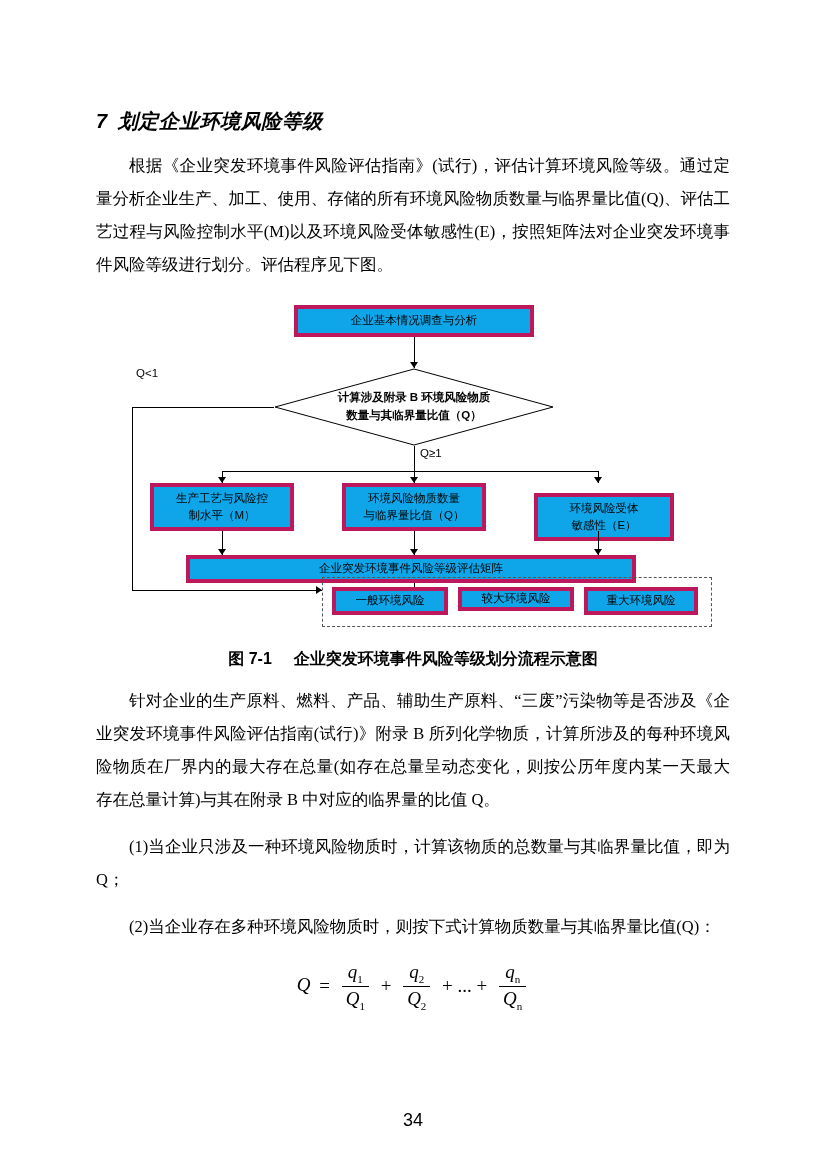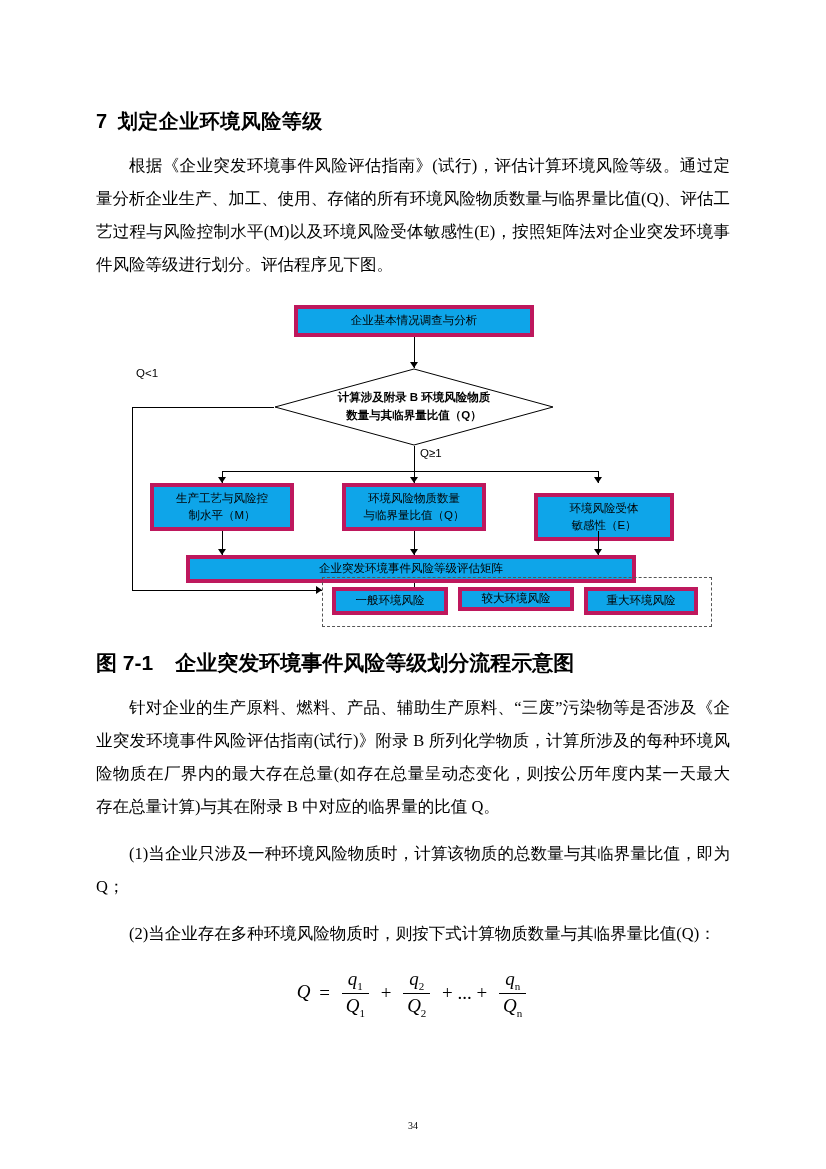--- a/index.html
+++ b/index.html
@@ -22,20 +22,21 @@
     box-sizing: border-box;
     padding: 0 96px;
   }
   .heading {
     font-family: "Liberation Sans", sans-serif;
     font-weight: bold;
     font-size: 20px;
     margin: 0;
     padding-top: 108px;
     letter-spacing: 0.5px;
+    font-style: italic;
   }
   .heading .num { margin-right: 10px; }
   p.body-text {
     font-size: 16.5px;
     line-height: 2.0;
     margin: 14px 0 0 0;
     text-align: justify;
     text-justify: inter-ideograph;
   }
   p.indent { text-indent: 2em; }
@@ -104,23 +105,24 @@
     font-size: 11.5px;
     background: #fff;
     padding: 0 2px;
   }
   .dashed-group {
     position: absolute;
     box-sizing: border-box;
     border: 1px dashed #555;
   }
   .fig-caption {
+    text-align: center;
     font-family: "Liberation Sans", sans-serif;
     font-weight: bold;
-    font-size: 21px;
+    font-size: 16px;
     margin: 14px 0 0 0;
   }
   .fig-caption .fig-gap { display: inline-block; width: 22px; }
 
   
   .formula {
     margin: 18px 0 0 0;
     text-align: center;
     font-family: "Liberation Serif", serif;
     font-size: 19px;
@@ -145,22 +147,22 @@
   .frac sub { font-size: 11px; font-style: normal; }
   .ital { font-style: italic; }
   .op { display: inline-block; margin: 0 4px; vertical-align: middle; }
 
   .page-number {
     position: absolute;
     bottom: 38px;
     left: 0;
     width: 100%;
     text-align: center;
-    font-size: 10px;
-    font-family: Liberation Serif, serif;
+    font-size: 18px;
+    font-family: Liberation Sans, sans-serif;
   }
 </style>
 </head>
 <body>
 
 <div class="page">
 
   <h1 class="heading">
     <span class="num">7</span><span>划定企业环境风险等级</span>
   </h1>

